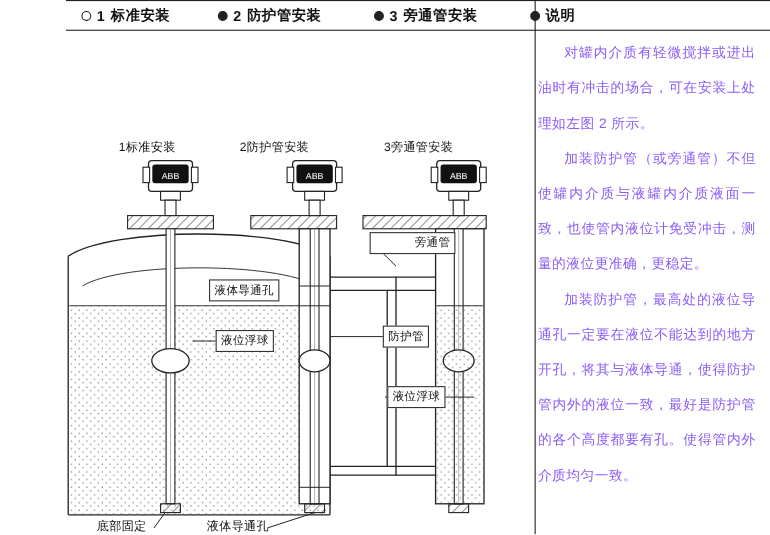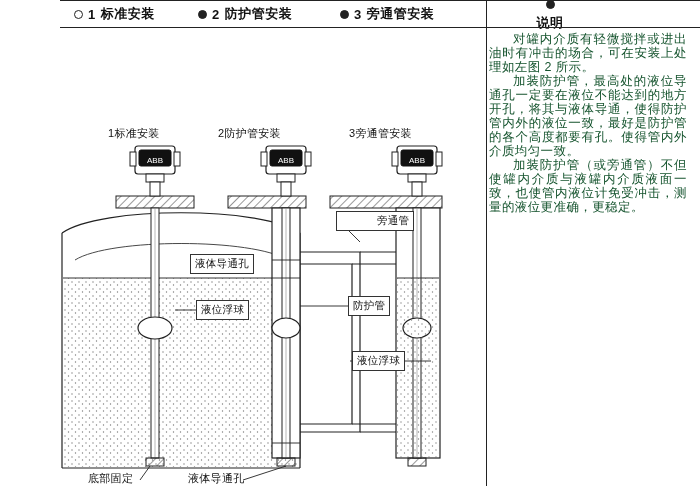--- a/index.html
+++ b/index.html
@@ -33,21 +33,21 @@
     gap: 5px;
     padding-left: 14px;
     box-sizing: border-box;
     font-size: 13px;
     font-weight: bold;
     letter-spacing: 0.5px;
   }
   .legend-cell.c1 { width: 124px; }
   .legend-cell.c2 { width: 142px; }
   .legend-cell.c3 { width: 142px; }
-  .legend-cell.c4 { width: 150px; flex-direction: column; }
+  .legend-cell.c4 { width: 150px; }
   .bullet {
     width: 7px; height: 7px;
     border: 1px solid #222;
     border-radius: 50%;
     background: #fff;
     flex: 0 0 auto;
   }
   .bullet.filled { background: #222; }
 
   .hline {
@@ -60,22 +60,22 @@
   }
 
   
   .text-col {
     position: absolute;
     left: 489px;
     top: 32px;
     width: 198px;
     height: 452px;
     font-size: 12.5px;
-    line-height: 14px;
-    color: #14532d;
+    line-height: 32px;
+    color: #8b5cf6;
     overflow: hidden;
   }
   .text-col p {
     margin: 0 0 0 0;
     text-indent: 24px;
     text-align: justify;
     letter-spacing: 0.4px;
   }
 
   
@@ -126,22 +126,22 @@
       <span>说明</span>
     </div>
   </div>
 
   <div class="hline" style="left:60px; top:0px; width:640px; height:1px;"></div>
   <div class="hline" style="left:60px; top:27px; width:640px; height:1px;"></div>
   <div class="vline" style="left:486px; top:0px; width:1px; height:486px;"></div>
 
   <div class="text-col">
     <p>对罐内介质有轻微搅拌或进出油时有冲击的场合，可在安装上处理如左图 2 所示。</p>
+    <p>加装防护管（或旁通管）不但使罐内介质与液罐内介质液面一致，也使管内液位计免受冲击，测量的液位更准确，更稳定。</p>
     <p>加装防护管，最高处的液位导通孔一定要在液位不能达到的地方开孔，将其与液体导通，使得防护管内外的液位一致，最好是防护管的各个高度都要有孔。使得管内外介质均匀一致。</p>
-    <p>加装防护管（或旁通管）不但使罐内介质与液罐内介质液面一致，也使管内液位计免受冲击，测量的液位更准确，更稳定。</p>
   </div>
 
   <div class="diagram">
     <svg width="489" height="458" viewBox="0 0 489 458" xmlns="http://www.w3.org/2000/svg">
       <defs>
         <pattern id="hatch" width="6" height="6" patternUnits="userSpaceOnUse" patternTransform="rotate(45)">
           <line x1="0" y1="0" x2="0" y2="6" stroke="#333" stroke-width="1"></line>
         </pattern>
         <pattern id="liquid" width="7" height="7" patternUnits="userSpaceOnUse">
           <circle cx="2" cy="2" r="0.7" fill="#666"></circle>

